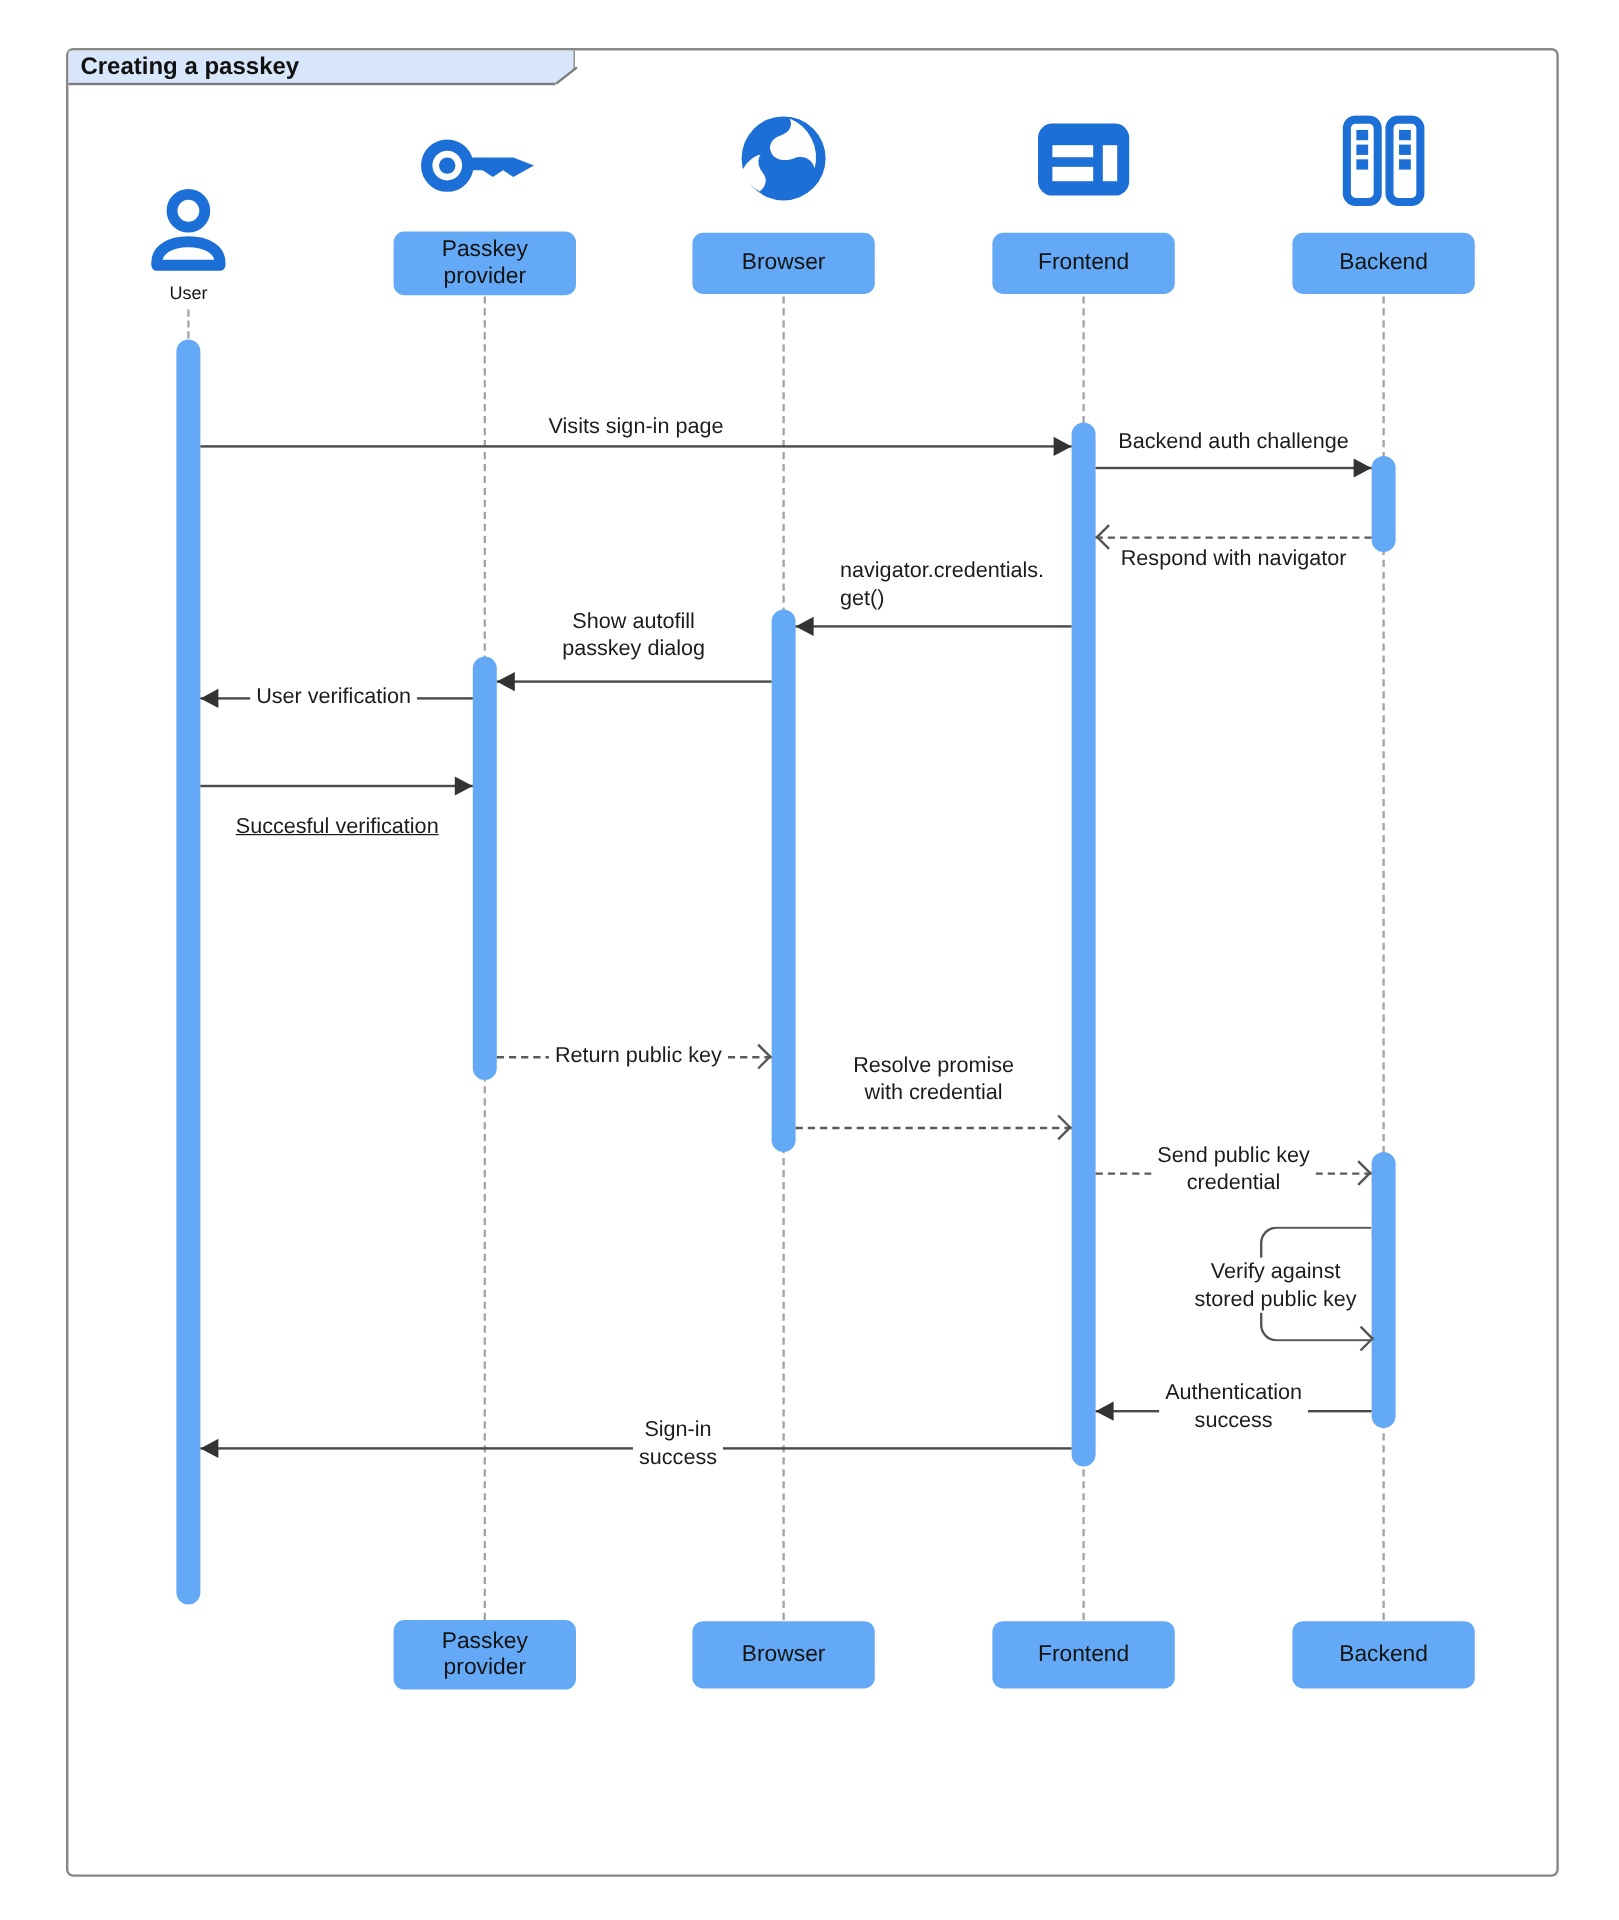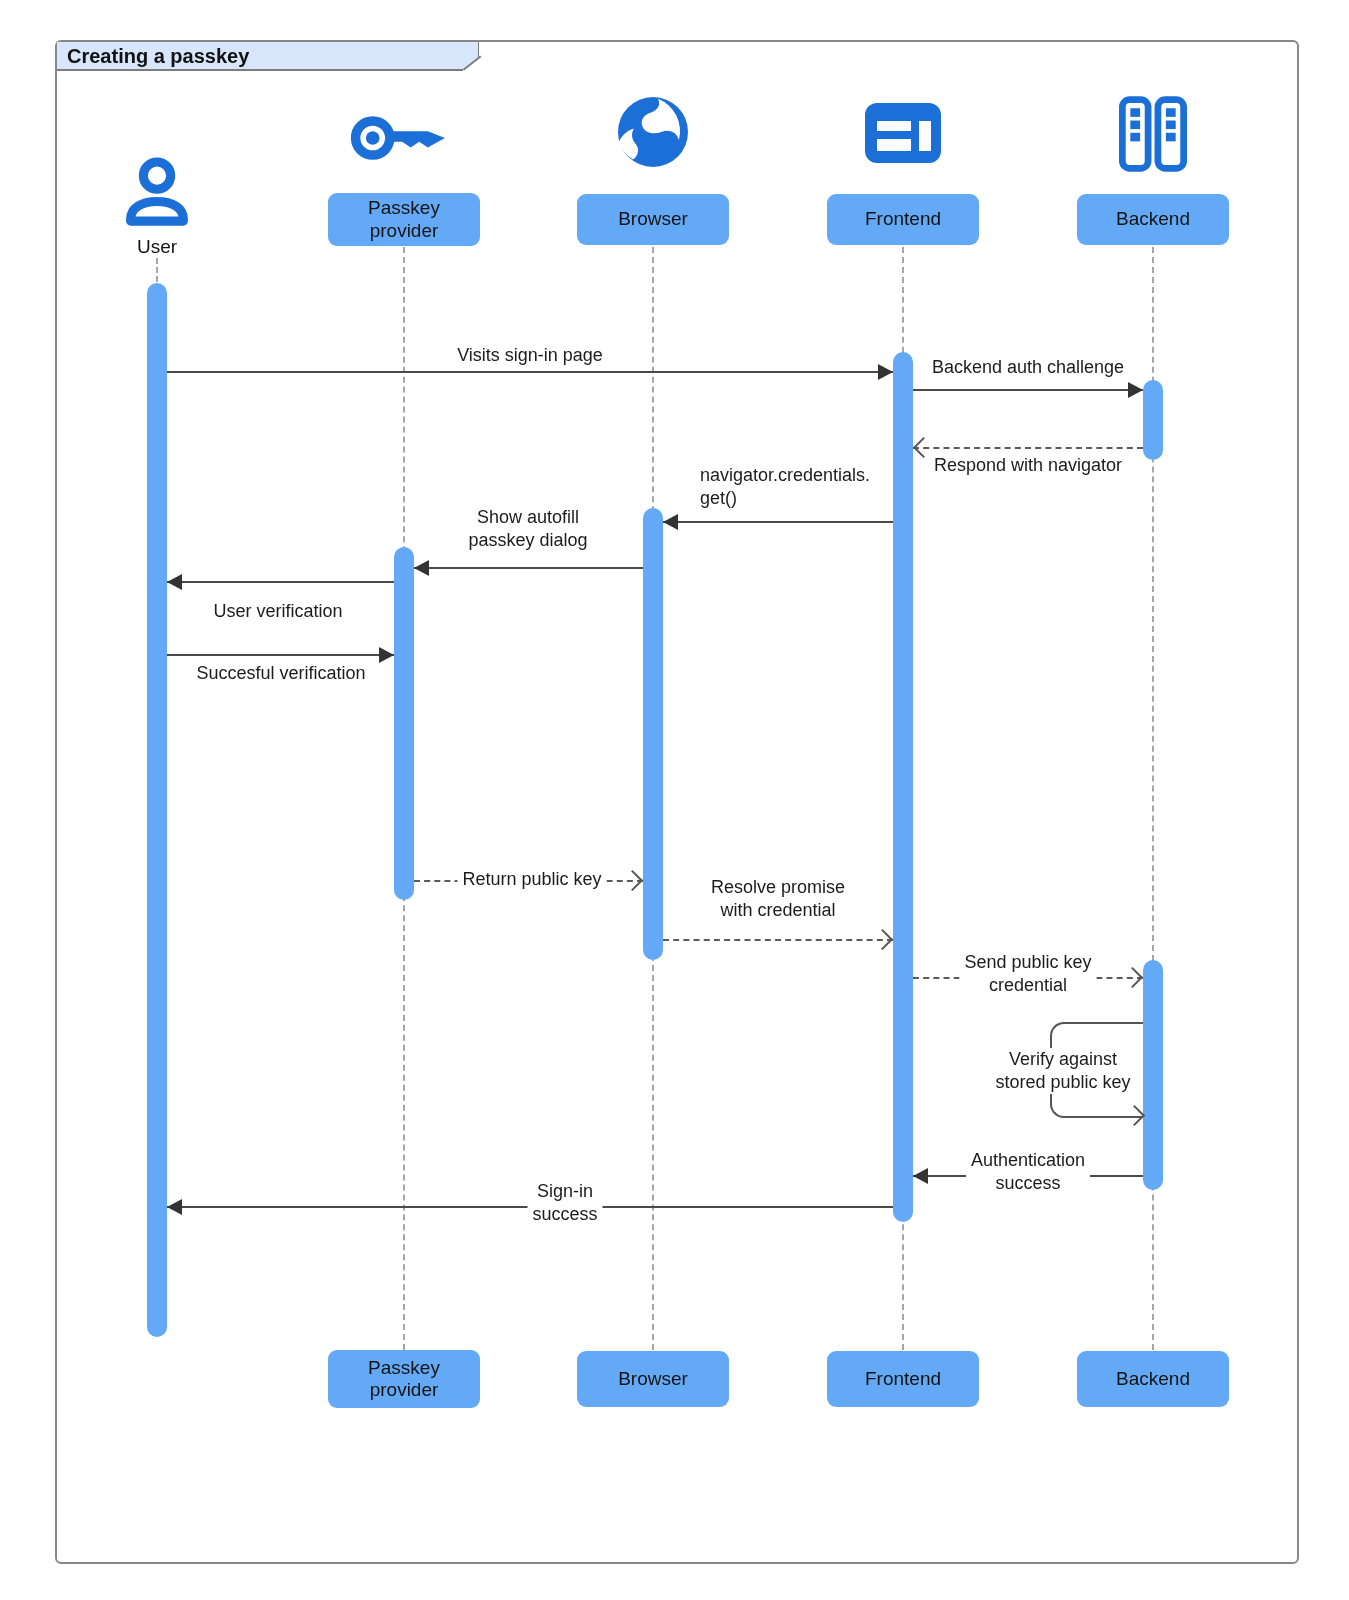--- a/index.html
+++ b/index.html
@@ -8,21 +8,21 @@
   .frame{position:absolute;left:55px;top:40px;width:1240px;height:1520px;border:2px solid #888;border-radius:6px;background:#fff;}
   .tab{position:absolute;left:57px;top:42px;width:422px;height:28px;background:var(--tab-fill,#D8E6FB);
        clip-path:polygon(0 0,100% 0,100% 55%,96% 100%,0 100%);
        display:flex;align-items:center;padding-left:10px;box-sizing:border-box;
        font-weight:bold;font-size:20px;color:#111;}
   .tab-edge{position:absolute;background:#7c7c7c;}
   .icon{color:var(--icon-blue,#1B6FD6);position:absolute;}
   .actor-box{position:absolute;width:152px;background:var(--box-blue,#64A9F6);border-radius:9px;
        display:flex;align-items:center;justify-content:center;text-align:center;
        font-size:19px;line-height:1.18;color:#141414;padding:2px 14px;box-sizing:border-box;}
-  .actor-name{position:absolute;font-size:19px;color:#141414;text-align:center;transform:translateX(-50%);}
+  .actor-name{position:absolute;font-size:15px;color:#141414;text-align:center;transform:translateX(-50%);}
   .lifeline{position:absolute;width:0;border-left:2px dashed #a6a6a6;}
   .activation{position:absolute;width:20px;background:var(--box-blue,#64A9F6);border-radius:10px;}
   .mline{position:absolute;height:0;}
   .mline.solid{border-top:2px solid #4a4a4a;}
   .mline.dashed{border-top:2px dashed #5a5a5a;}
   .head-filled{position:absolute;width:0;height:0;border-top:8px solid transparent;border-bottom:8px solid transparent;}
   .head-filled.right{border-left:15px solid #333;}
   .head-filled.left{border-right:15px solid #333;}
   .chev{position:absolute;width:15px;height:15px;border-top:2px solid #555;border-right:2px solid #555;box-sizing:border-box;}
   .chev.right{transform:rotate(45deg);}
@@ -106,24 +106,24 @@
       <div class="mline solid" style="left: 663px; top: 521px; width: 230px;"></div>
       <div class="head-filled left" style="left: 663px; top: 514px;"></div>
       <div class="mlabel leftalign" style="left: 700px; top: 464px;">navigator.credentials.
 get()</div>
       <div class="mline solid" style="left: 414px; top: 567px; width: 229px;"></div>
       <div class="head-filled left" style="left: 414px; top: 560px;"></div>
       <div class="mlabel" style="left: 528px; top: 506px;">Show autofill
 passkey dialog</div>
       <div class="mline solid" style="left: 167px; top: 581px; width: 227px;"></div>
       <div class="head-filled left" style="left: 167px; top: 574px;"></div>
-      <div class="mlabel bg" style="left: 278px; top: 600px; text-align: right;">User verification</div>
+      <div class="mlabel bg" style="left: 278px; top: 569px; text-align: right;">User verification</div>
       <div class="mline solid" style="left: 167px; top: 654px; width: 227px;"></div>
       <div class="head-filled right" style="left: 379px; top: 647px;"></div>
-      <div class="mlabel bg" style="left: 281px; top: 662px;">Succesful verification</div>
+      <div class="mlabel bg" style="left: 281px; top: 677px; text-decoration: underline;">Succesful verification</div>
       <div class="mline dashed" style="left: 414px; top: 880px; width: 229px;"></div>
       <div class="chev right" style="left: 625px; top: 873px;"></div>
       <div class="mlabel bg" style="left: 532px; top: 868px;">Return public key</div>
       <div class="mline dashed" style="left: 663px; top: 939px; width: 230px;"></div>
       <div class="chev right" style="left: 875px; top: 932px;"></div>
       <div class="mlabel" style="left: 778px; top: 876px;">Resolve promise
 with credential</div>
       <div class="mline dashed" style="left: 913px; top: 977px; width: 230px;"></div>
       <div class="chev right" style="left: 1125px; top: 970px;"></div>
       <div class="mlabel bg" style="left: 1028px; top: 951px;">Send public key

